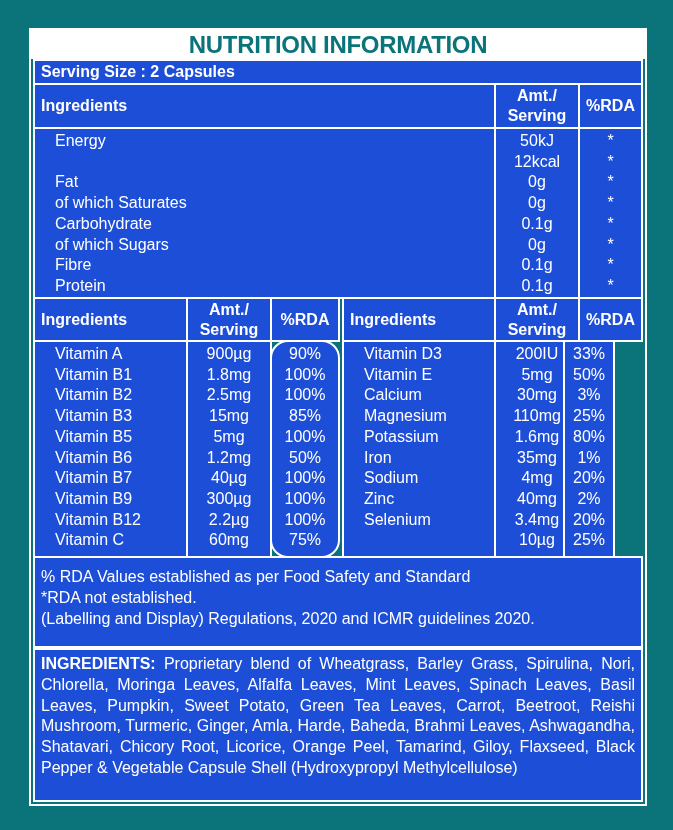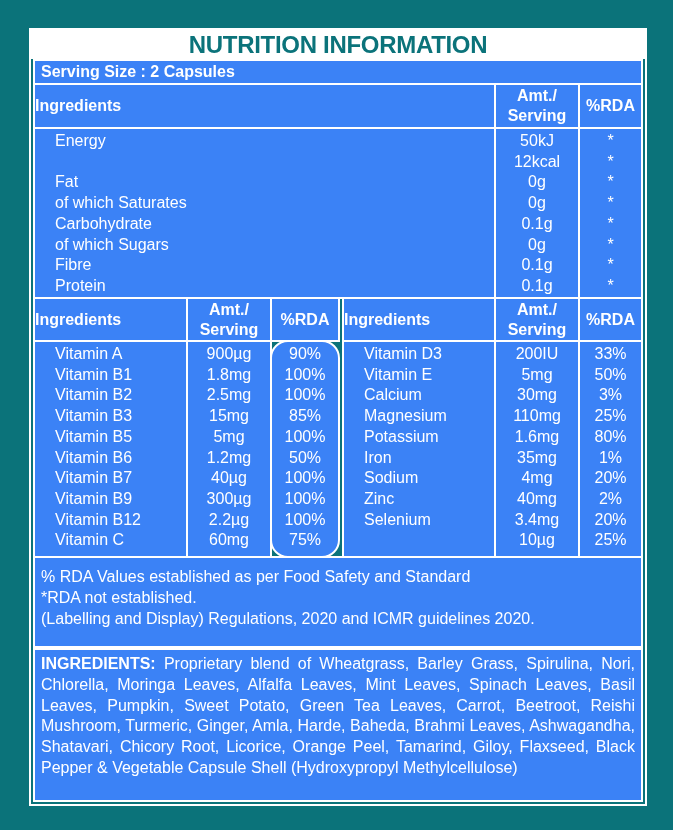--- a/index.html
+++ b/index.html
@@ -21,29 +21,29 @@
     .title {
       position: absolute; left: 0; top: 0; width: 614px; height: 29px;
       background: #ffffff; color: #0b737a;
       font-weight: bold; font-size: 24px; line-height: 30px;
       text-align: center; letter-spacing: -0.3px;
     }
     .cell {
       position: absolute;
       border: 2px solid #ffffff;
       box-sizing: border-box;
-      background: #3b82f6;
+      background: #1d4ed8;
     }
     .serving {
       left: 2px; top: 29px; width: 610px; height: 26px;
       font-weight: bold; font-size: 16px; line-height: 22px;
       padding-left: 6px;
     }
     .hdr { font-weight: bold; font-size: 16px; }
-    .hdr-left { display: flex; align-items: center; }
+    .hdr-left { padding-left: 6px; display: flex; align-items: center; }
     .hdr-center { display: flex; align-items: center; justify-content: center; text-align: center; line-height: 20px; }
     .rows { font-size: 16px; line-height: 20.7px; }
     .rows.pad { padding-left: 20px; padding-top: 2px; }
     .rows.center { text-align: center; padding-top: 2px; }
     .rows div { white-space: nowrap; }
     .blank { height: 20.7px; }
     .foot {
       font-size: 16px; line-height: 21px;
       padding: 8px 6px 0 6px;
     }
@@ -163,21 +163,21 @@
     <div>5mg</div>
     <div>30mg</div>
     <div>110mg</div>
     <div>1.6mg</div>
     <div>35mg</div>
     <div>4mg</div>
     <div>40mg</div>
     <div>3.4mg</div>
     <div>10µg</div>
   </div>
-  <div class="cell rows center" style="left:547px; top:310px; width:65px; height:218px;">
+  <div class="cell rows center" style="left:532px; top:310px; width:52px; height:218px;">
     <div>33%</div>
     <div>50%</div>
     <div>3%</div>
     <div>25%</div>
     <div>80%</div>
     <div>1%</div>
     <div>20%</div>
     <div>2%</div>
     <div>20%</div>
     <div>25%</div>

